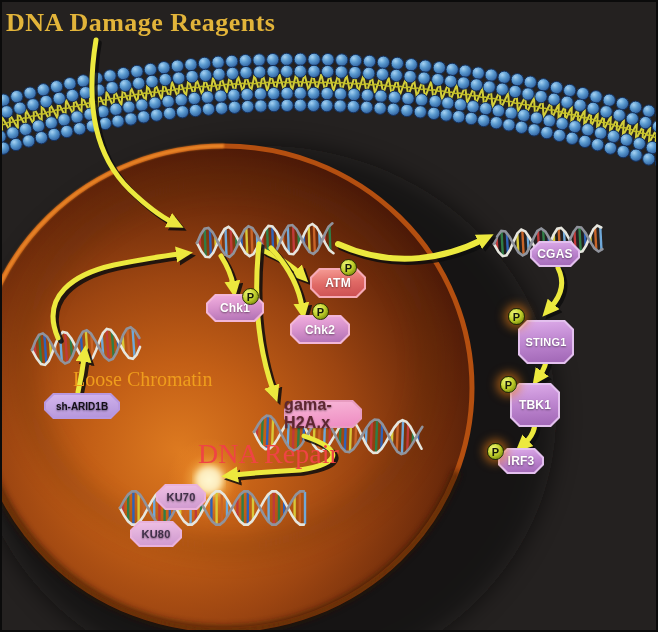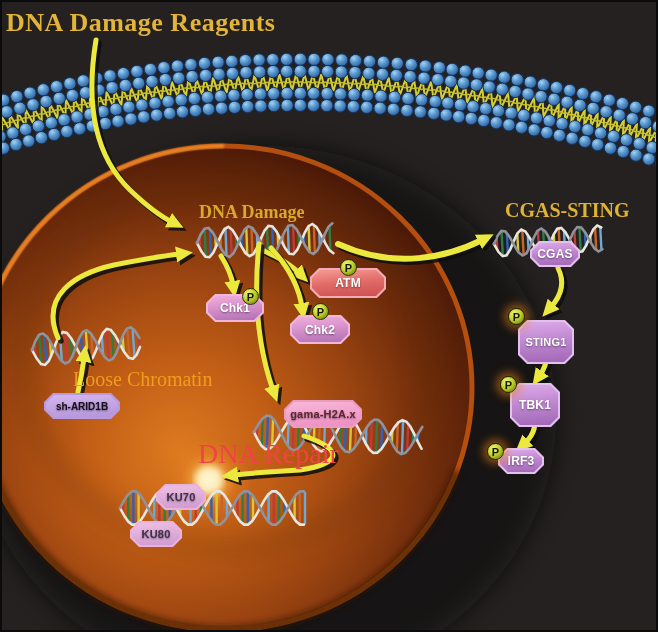--- a/index.html
+++ b/index.html
@@ -22,21 +22,21 @@
     clip-path:polygon(9px 0,calc(100% - 9px) 0,100% 9px,100% calc(100% - 9px),calc(100% - 9px) 100%,9px 100%,0 calc(100% - 9px),0 9px);}
   .oct-b{inset:0;}
   .oct-f{inset:2px;
     clip-path:polygon(8px 0,calc(100% - 8px) 0,100% 8px,100% calc(100% - 8px),calc(100% - 8px) 100%,8px 100%,0 calc(100% - 8px),0 8px);}
   .node .lbl{position:absolute;inset:0;display:flex;align-items:center;justify-content:center;
     font-family:"Liberation Sans","DejaVu Sans",sans-serif;font-weight:700;font-size:12px;
     color:#fff;text-shadow:0 1px 2px rgba(0,0,0,.45);letter-spacing:.2px;}
   .n-pink  .oct-b{background:#f2b6d8;} .n-pink  .oct-f{background:linear-gradient(175deg,#f0aede 0%,#d892cc 45%,#b070b4 100%);}
   .n-red   .oct-b{background:#f6aab6;} .n-red   .oct-f{background:linear-gradient(175deg,#f59b94 0%,#e06a66 50%,#cc4f52 100%);} .n-purple .oct-b{background:#e3c0ee;} .n-purple .oct-f{background:linear-gradient(175deg,#dcaae8 0%,#bd85cf 50%,#a167b6 100%);}
   .n-gamma .oct-b{background:#e89cc0;} .n-gamma .oct-f{background:linear-gradient(175deg,#f8b8d8,#ee8cc2);}
-  .n-gamma .lbl{color:#5e2630;font-size:11px;}
+  .n-gamma .lbl{color:#5e2630;font-size:16px;}
   .n-ku    .oct-b{background:#e9b2dc;} .n-ku    .oct-f{background:linear-gradient(175deg,#eec0e4,#cf99cf);}
   .n-ku    .lbl{color:#413049;font-size:11px;}
   .n-arid  .oct-b{background:#b898e0;} .n-arid  .oct-f{background:linear-gradient(175deg,#d4b6ee,#b394da);}
   .n-arid  .lbl{color:#151019;font-size:10px;letter-spacing:0;}
   .badge{
     position:absolute;z-index:7;width:17px;height:17px;border-radius:50%;
     background:radial-gradient(circle at 35% 30%,#eef578 0%,#c3d22e 45%,#8a9c12 75%,#55650a 100%);
     border:1px solid #2c3206;box-sizing:border-box;
     display:flex;align-items:center;justify-content:center;
     font-family:"Liberation Sans","DejaVu Sans",sans-serif;font-weight:700;font-size:11px;color:#15180a;
@@ -502,31 +502,29 @@
           <path d="M 302,434 C 344,448 338,462 298,468 Q 260,470 232,473" fill="none" stroke="#ece93e" stroke-width="5" stroke-linecap="round" marker-end="url(#headY)"></path>
         </g>
         <g>
           <path d="M 76,390 Q 80,372 82,356" fill="none" stroke="#0e0e0e" stroke-width="5.5" stroke-linecap="round" marker-end="url(#headB)" transform="translate(3,3)" opacity="0.85"></path>
           <path d="M 76,390 Q 80,372 82,356" fill="none" stroke="#ece93e" stroke-width="5" stroke-linecap="round" marker-end="url(#headY)"></path>
         </g>
       </g>
   </svg>
 
   <div class="figlabel" id="title">DNA Damage Reagents</div>
-  <div class="figlabel" id="lbl-dnadamage">DNA Damage</div>
-  <div class="figlabel" id="lbl-cgassting">CGAS-STING</div>
   <div class="figlabel" id="lbl-loose">Loose Chromatin</div>
   <div class="figlabel" id="lbl-repair">DNA Repair</div>
 
   <div class="node n-pink" style="left:204px;top:292px;width:58px;height:28px;">
     <div class="oct-b"></div>
       <div class="oct-f"></div>
       <div class="lbl">Chk1</div>
     </div>
-  <div class="node n-red" style="left:308px;top:266px;width:56px;height:30px;padding-left:20px;">
+  <div class="node n-red" style="left:308px;top:266px;width:56px;height:30px;">
     <div class="oct-b"></div>
       <div class="oct-f"></div>
       <div class="lbl">ATM</div>
     </div>
   <div class="node n-pink" style="left:288px;top:313px;width:60px;height:29px;">
     <div class="oct-b"></div>
       <div class="oct-f"></div>
       <div class="lbl">Chk2</div>
     </div>
   <div class="node n-gamma" style="left:282px;top:398px;width:78px;height:28px;">

